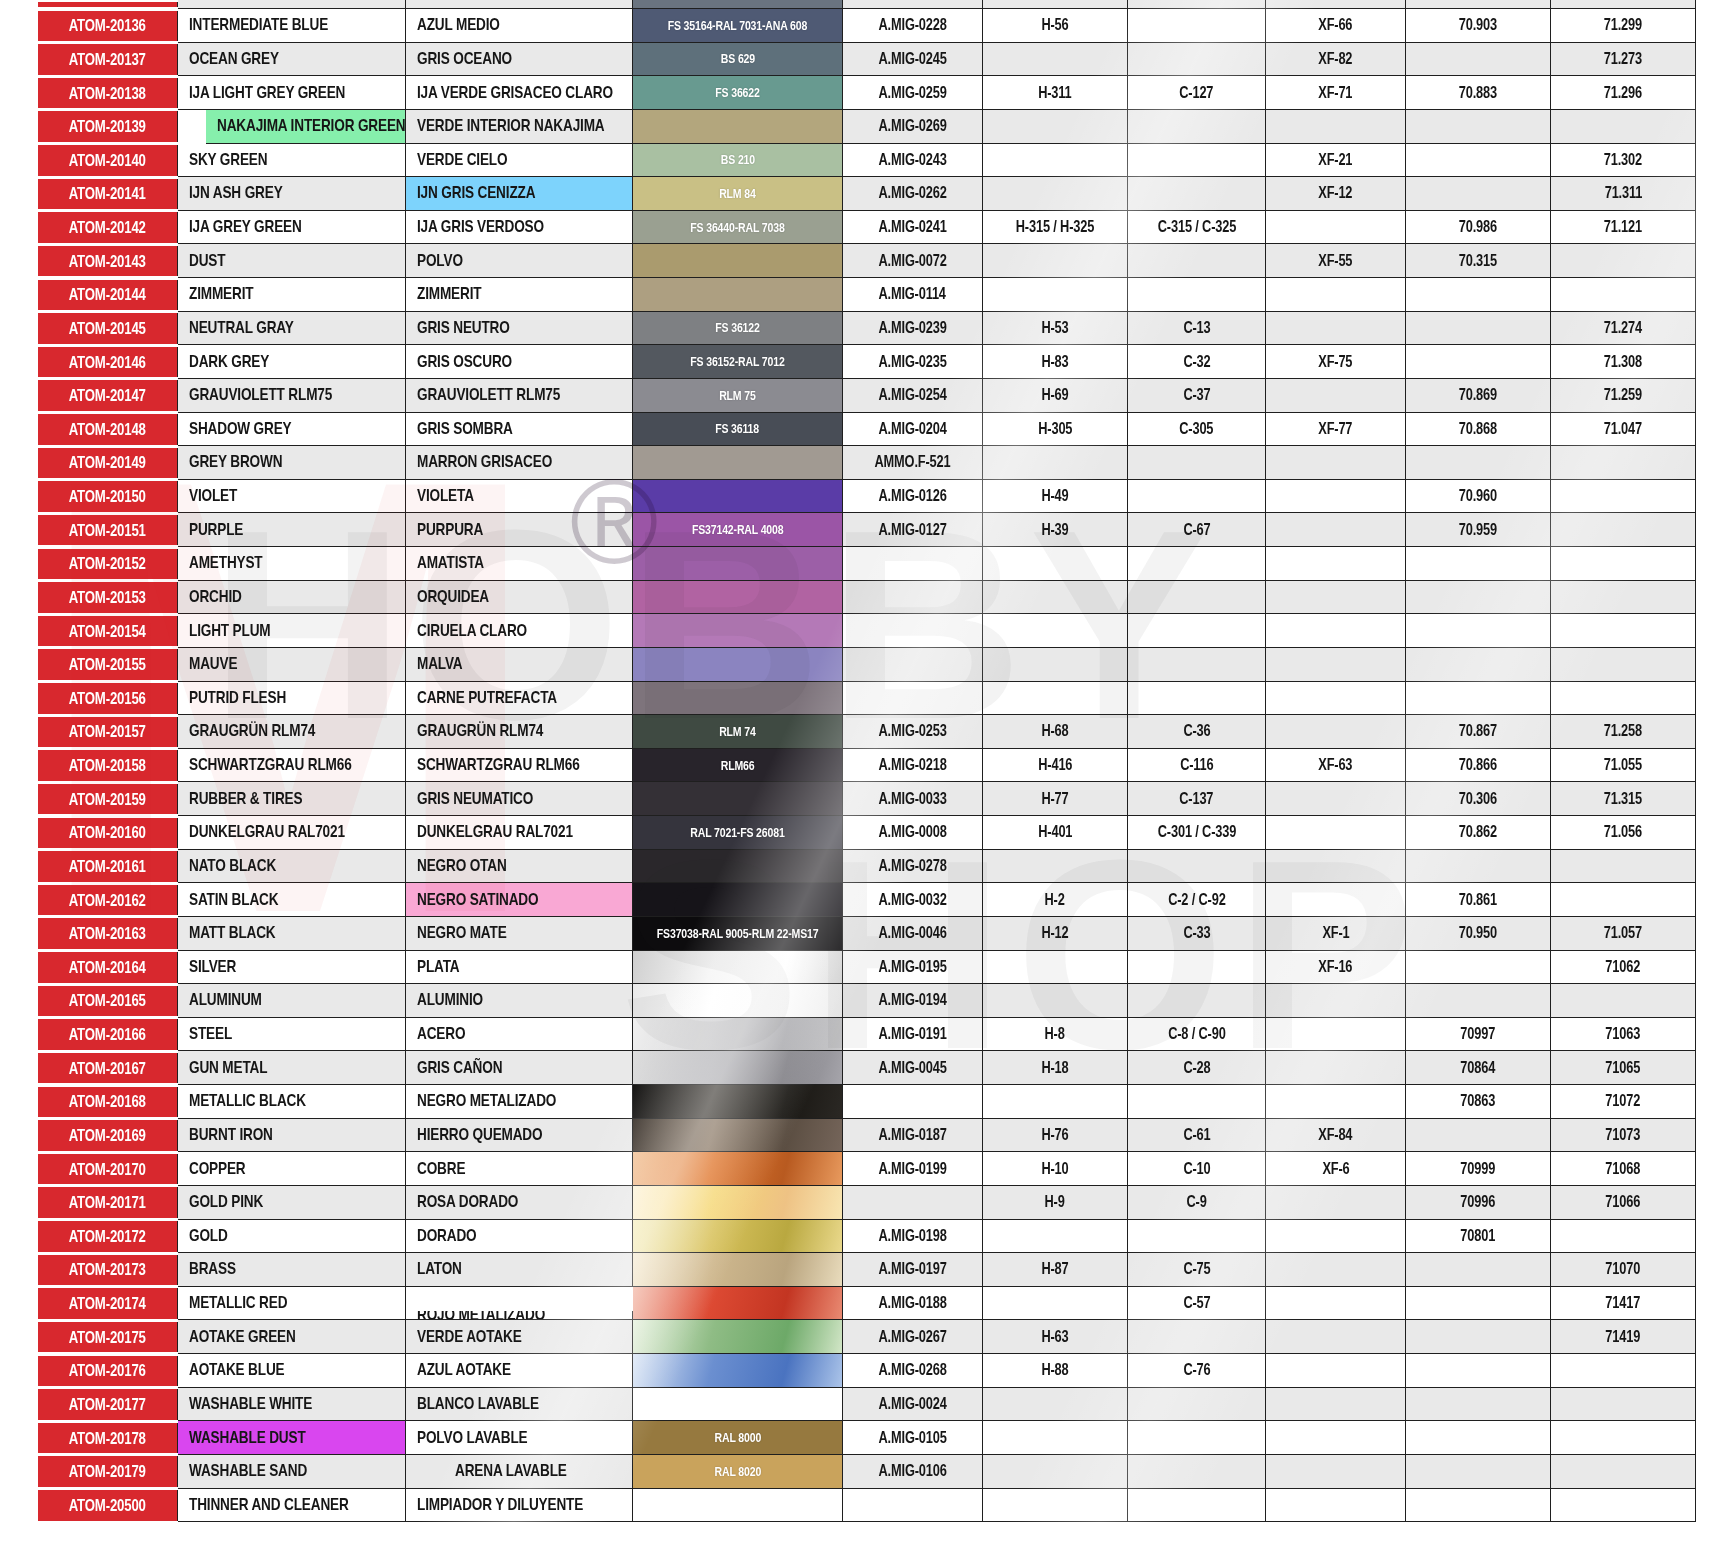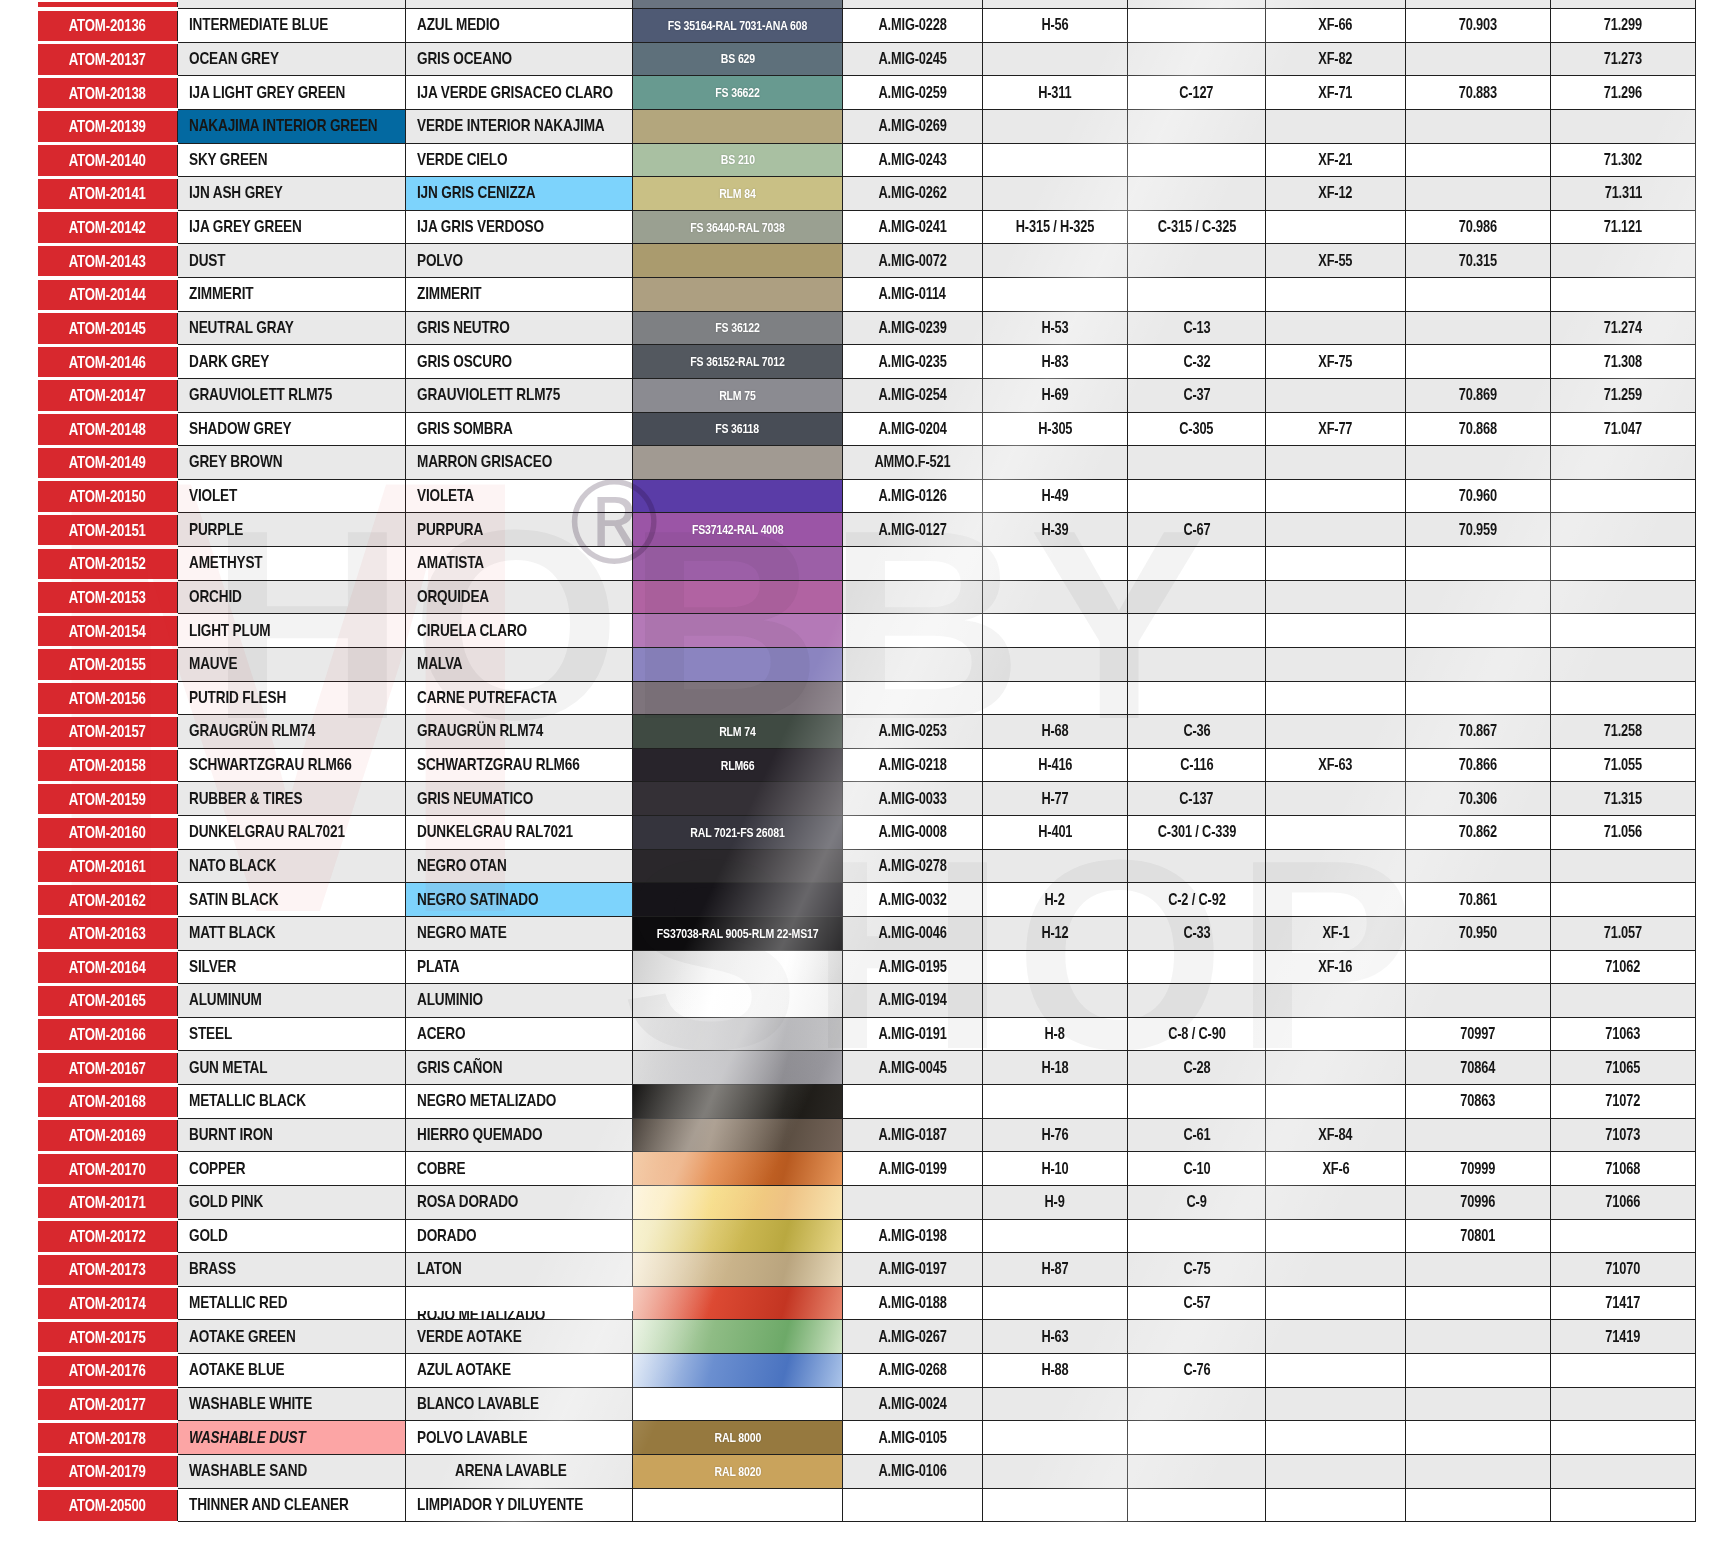--- a/index.html
+++ b/index.html
@@ -202,21 +202,21 @@
         <span class="t tc num">71.296</span>
       </div>
   </div>
 
   <div class="row">
     <div class="cell code-cell">
       <div class="code-inner">
           <span class="t tc code-txt">ATOM-20139</span>
         </div>
     </div>
-    <div class="cell name" style="background: #0369a1;">
+    <div class="cell name" style="background: #86efac; margin-left: 28px;">
         <span class="t">NAKAJIMA INTERIOR GREEN</span>
       </div>
     <div class="cell name" style="background: rgb(233, 233, 233);">
         <span class="t">VERDE INTERIOR NAKAJIMA</span>
       </div>
     <div class="cell swatch" style="background: rgb(179, 166, 125);">
         <span class="t tc swlabel"></span>
       </div>
     <div class="cell" style="background: rgb(233, 233, 233);">
         <span class="t tc num">A.MIG-0269</span>
@@ -1010,21 +1010,21 @@
 
   <div class="row">
     <div class="cell code-cell">
       <div class="code-inner">
           <span class="t tc code-txt">ATOM-20162</span>
         </div>
     </div>
     <div class="cell name" style="background: rgb(255, 255, 255);">
         <span class="t">SATIN BLACK</span>
       </div>
-    <div class="cell name" style="background: #7dd3fc;">
+    <div class="cell name" style="background: #f9a8d4;">
         <span class="t">NEGRO SATINADO</span>
       </div>
     <div class="cell swatch" style="background: rgb(22, 20, 25);">
         <span class="t tc swlabel"></span>
       </div>
     <div class="cell" style="background: rgb(255, 255, 255);">
         <span class="t tc num">A.MIG-0032</span>
       </div>
     <div class="cell" style="background: rgb(255, 255, 255);">
         <span class="t tc num">H-2</span>
@@ -1567,21 +1567,21 @@
         <span class="t tc num"></span>
       </div>
   </div>
 
   <div class="row">
     <div class="cell code-cell">
       <div class="code-inner">
           <span class="t tc code-txt">ATOM-20178</span>
         </div>
     </div>
-    <div class="cell name" style="background: #fca5a5; font-style: italic;">
+    <div class="cell name" style="background: #d946ef;">
         <span class="t">WASHABLE DUST</span>
       </div>
     <div class="cell name" style="background: rgb(255, 255, 255);">
         <span class="t">POLVO LAVABLE</span>
       </div>
     <div class="cell swatch" style="background: rgb(150, 121, 63);">
         <span class="t tc swlabel">RAL 8000</span>
       </div>
     <div class="cell" style="background: rgb(255, 255, 255);">
         <span class="t tc num">A.MIG-0105</span>

